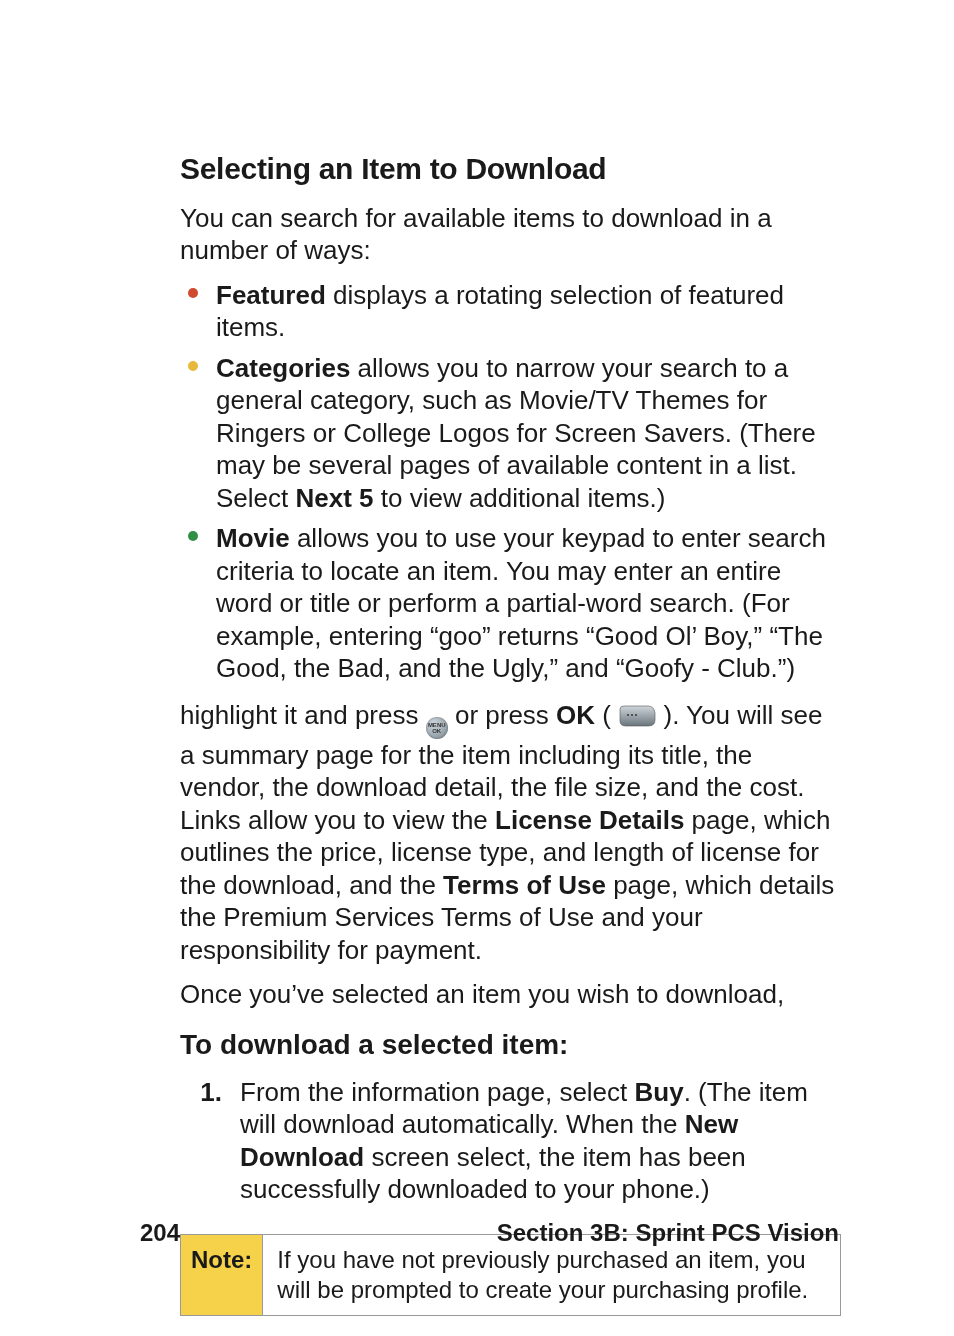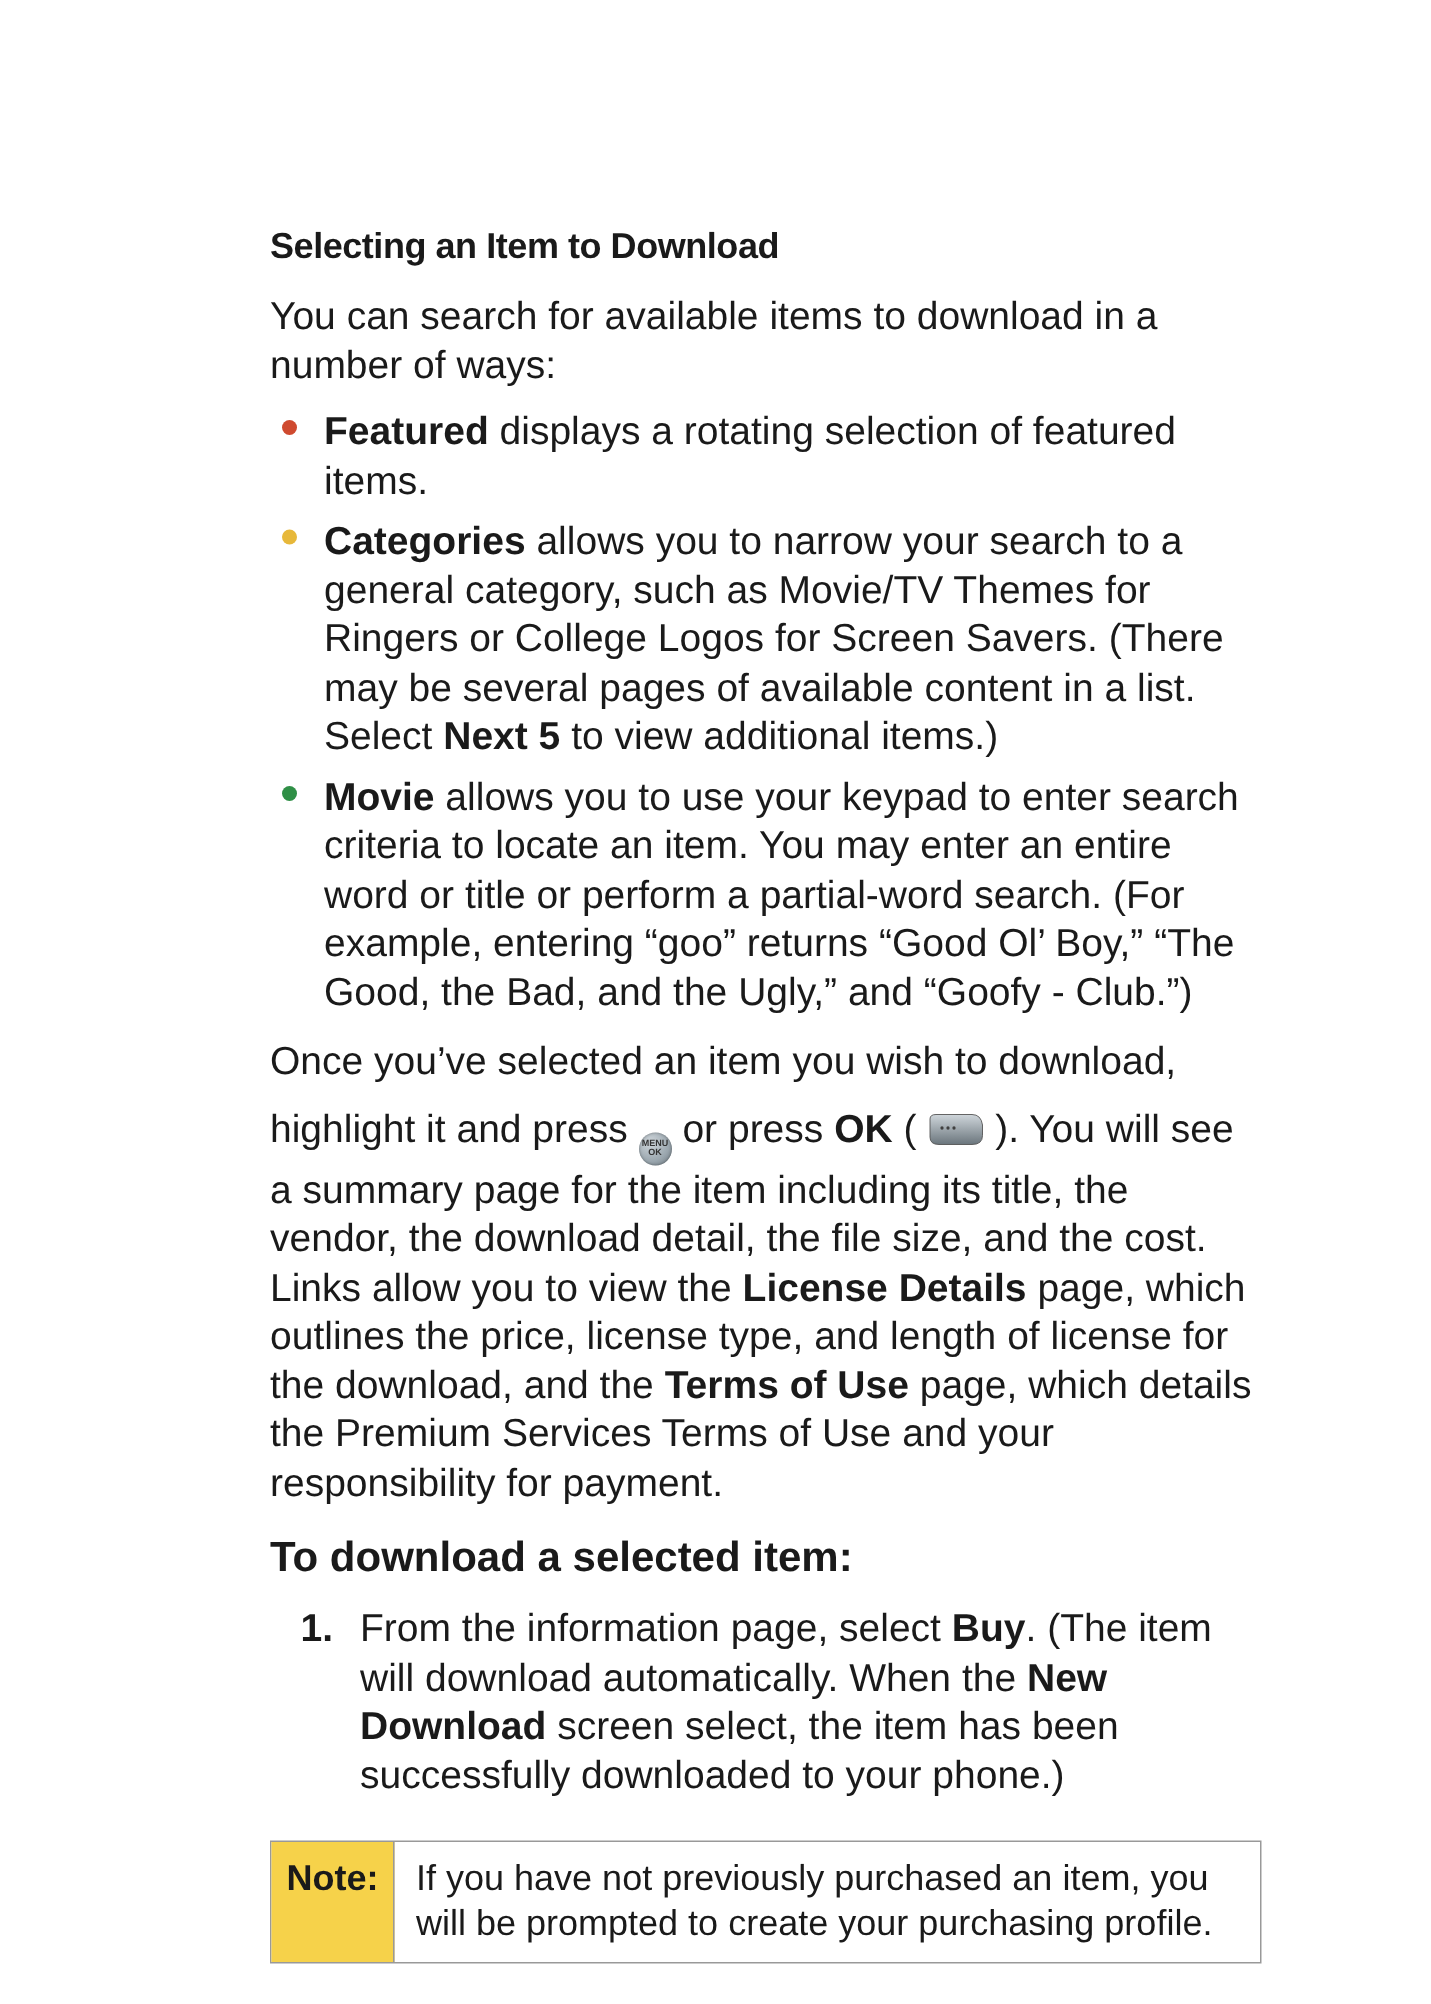--- a/index.html
+++ b/index.html
@@ -18,21 +18,21 @@
     width: 954px;
     height: 1336px;
     padding: 150px 115px 0 180px;
     position: relative;
   }
   .h-sub {
     font-weight: 700;
     letter-spacing: -0.3px;
   }
   .h1 {
-    font-size: 24px;
+    font-size: 30px;
     margin: 0 0 14px 0;
   }
   .h2 {
     font-size: 28px;
     margin: 24px 0 12px 0;
   }
   .body-text {
     font-size: 26px;
     margin: 0 0 12px 0;
   }
@@ -155,22 +155,20 @@
     <li>
       <span class="bullet-glyph bg-yellow"></span>
       <span class="bold">Categories</span><span> allows you to narrow your search to a general category, such as Movie/TV Themes for Ringers or College Logos for Screen Savers. (There may be several pages of available content in a list. Select </span><span class="bold">Next 5</span><span> to view additional items.)</span>
     </li>
     <li>
       <span class="bullet-glyph bg-green"></span>
       <span class="bold">Movie</span><span> allows you to use your keypad to enter search criteria to locate an item. You may enter an entire word or title or perform a partial-word search. (For example, entering “goo” returns “Good Ol’ Boy,” “The Good, the Bad, and the Ugly,” and “Goofy - Club.”)</span>
     </li>
   </ul>
 
-
-  <p class="body-text">Once you’ve selected an item you wish to download,</p>
 
   <p class="body-text">
     <span>highlight it and press </span>
     <span class="inline-icon ok-circle">
       <span class="ok-circle-inner">
         <span>MENU</span><br><span>OK</span>
       </span>
     </span>
     <span> or press </span>
     <span class="bold">OK</span>
@@ -189,30 +187,36 @@
         <circle cx="18" cy="10" r="1.1" fill="#404040"></circle>
       </svg>
     </span>
     <span>). You will see a summary page for the item including its title, the vendor, the download detail, the file size, and the cost. Links allow you to view the </span>
     <span class="bold">License Details</span>
     <span> page, which outlines the price, license type, and length of license for the download, and the </span>
     <span class="bold">Terms of Use</span>
     <span> page, which details the Premium Services Terms of Use and your responsibility for payment.</span>
   </p>
 
+  <p class="body-text">Once you’ve selected an item you wish to download,</p>
+
   <p class="lead">To download a selected item:</p>
 
   <ol class="numlist">
     <li>
       <span class="num">1.</span>
       <span>
         <span>From the information page, select </span><span class="bold">Buy</span><span>. (The item will download automatically. When the </span><span class="bold">New Download</span><span> screen select, the item has been successfully downloaded to your phone.)</span>
       </span>
     </li>
   </ol>
 
   <div class="note-box">
     <div class="note-label">Note:</div>
     <div class="note-body">If you have not previously purchased an item, you will be prompted to create your purchasing profile.</div>
   </div>
 
+  <div class="footer">
+    <span>204</span>
+    <span>Section 3B: Sprint PCS Vision</span>
+  </div>
 
 </div>
 
 </body></html>

